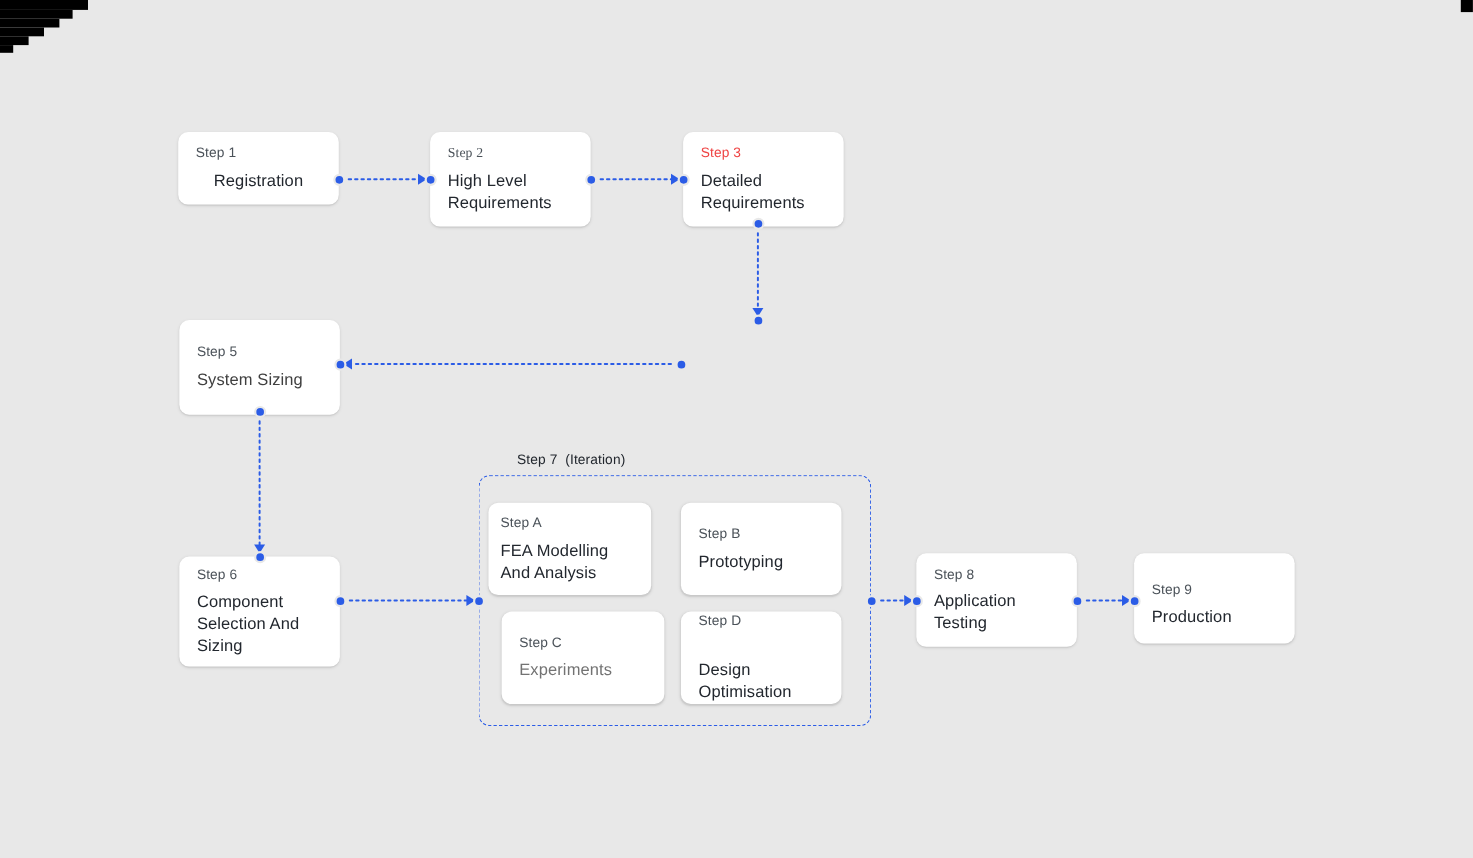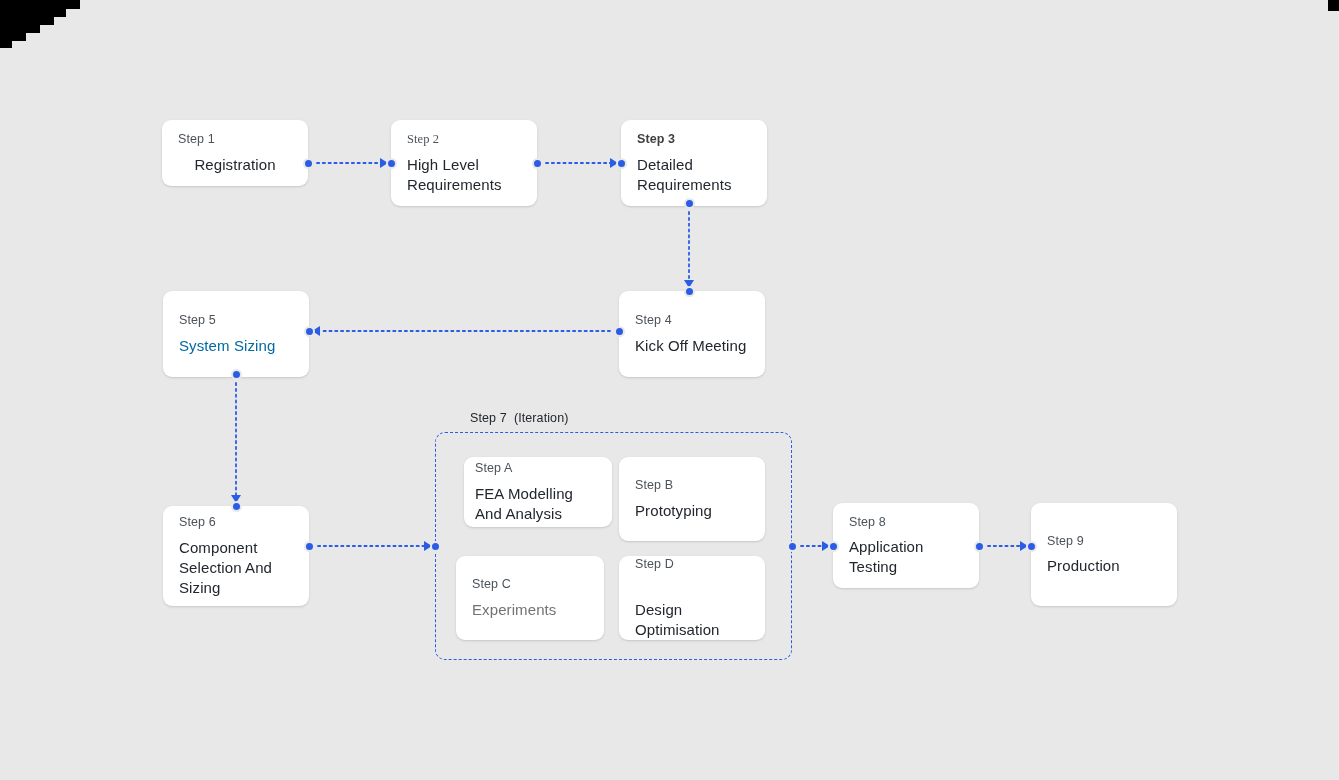--- a/index.html
+++ b/index.html
@@ -151,52 +151,48 @@
     <div class="dot" style="left: 1031px; top: 546px; background: rgb(43, 92, 230);"></div>
     <div class="node" style="left: 162px; top: 120px; width: 146px; height: 66px;">
       <div class="step-label" style="color: rgb(75, 82, 89);">Step 1</div>
       <div class="step-title" style="color: rgb(34, 39, 46); text-align: center;">Registration</div>
     </div>
     <div class="node" style="left: 391px; top: 120px; width: 146px; height: 86px;">
       <div class="step-label" style="color: rgb(75, 82, 89); font-family: Liberation Serif, serif;">Step 2</div>
       <div class="step-title" style="color: rgb(34, 39, 46);">High Level<br>Requirements</div>
     </div>
     <div class="node" style="left: 621px; top: 120px; width: 146px; height: 86px;">
-      <div class="step-label" style="color: #404040; font-weight: bold;">Step 3</div>
+      <div class="step-label" style="color: #ef4444;">Step 3</div>
       <div class="step-title" style="color: rgb(34, 39, 46);">Detailed<br>Requirements</div>
-    </div>
-    <div class="node" style="left: 619px; top: 291px; width: 146px; height: 86px;">
-      <div class="step-label" style="color: rgb(75, 82, 89);">Step 4</div>
-      <div class="step-title" style="color: rgb(34, 39, 46);">Kick Off Meeting</div>
     </div>
     <div class="node" style="left: 163px; top: 291px; width: 146px; height: 86px;">
       <div class="step-label" style="color: rgb(75, 82, 89);">Step 5</div>
-      <div class="step-title" style="color: #0369a1;">System Sizing</div>
+      <div class="step-title" style="color: #404040;">System Sizing</div>
     </div>
     <div class="node" style="left: 163px; top: 506px; width: 146px; height: 100px;">
       <div class="step-label" style="color: rgb(75, 82, 89);">Step 6</div>
       <div class="step-title" style="color: rgb(34, 39, 46);">Component<br>Selection And<br>Sizing</div>
     </div>
-    <div class="node sub" style="left: 464px; top: 457px; width: 148px; height: 70px; padding-left: 11px;">
+    <div class="node sub" style="left: 444px; top: 457px; width: 148px; height: 84px; padding-left: 11px;">
       <div class="step-label" style="color: rgb(75, 82, 89);">Step A</div>
       <div class="step-title" style="color: rgb(34, 39, 46);">FEA Modelling<br>And Analysis</div>
     </div>
     <div class="node sub" style="left: 619px; top: 457px; width: 146px; height: 84px;">
       <div class="step-label" style="color: rgb(75, 82, 89);">Step B</div>
       <div class="step-title" style="color: rgb(34, 39, 46);">Prototyping</div>
     </div>
     <div class="node sub" style="left: 456px; top: 556px; width: 148px; height: 84px;">
       <div class="step-label" style="color: rgb(75, 82, 89);">Step C</div>
       <div class="step-title" style="color: #737373;">Experiments</div>
     </div>
     <div class="node sub" style="left: 619px; top: 556px; width: 146px; height: 84px; gap: 20px;">
       <div class="step-label" style="color: rgb(75, 82, 89);">Step D</div>
       <div class="step-title" style="color: rgb(34, 39, 46);">Design<br>Optimisation</div>
     </div>
     <div class="node" style="left: 833px; top: 503px; width: 146px; height: 85px;">
       <div class="step-label" style="color: rgb(75, 82, 89);">Step 8</div>
       <div class="step-title" style="color: rgb(34, 39, 46);">Application<br>Testing</div>
     </div>
-    <div class="node" style="left: 1031px; top: 503px; width: 146px; height: 103px;">
+    <div class="node" style="left: 1031px; top: 503px; width: 146px; height: 82px; justify-content: flex-end;">
       <div class="step-label" style="color: rgb(75, 82, 89);">Step 9</div>
       <div class="step-title" style="color: rgb(34, 39, 46);">Production</div>
     </div>
   </div>
 
 </body></html>

